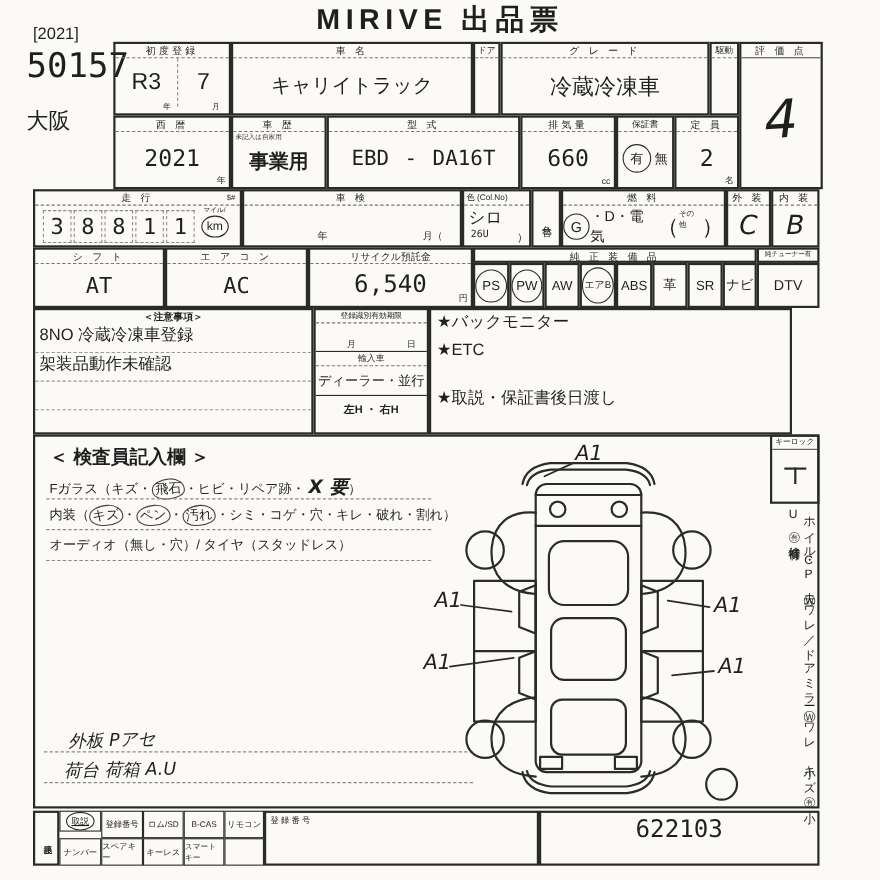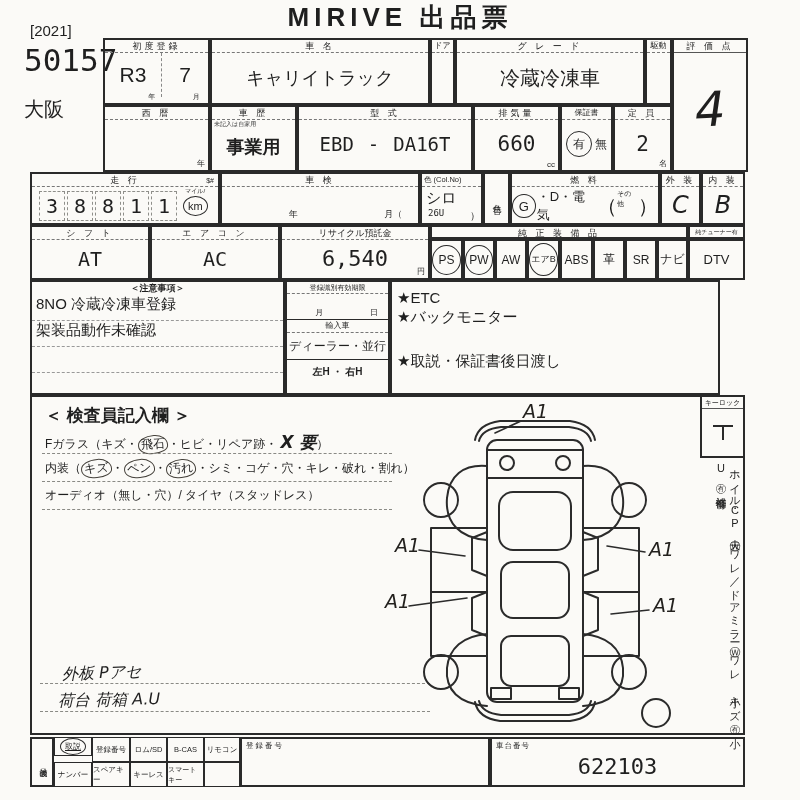--- a/index.html
+++ b/index.html
@@ -74,20 +74,21 @@
   <div class="hdr nsp" style="font-size:8px;">駆動</div>
 </div>
 
 <div class="cell heavy" style="left:672px;top:38px;width:76px;height:134px;">
   <div class="hdr solid">評 価 点</div>
   <div class="val hw" style="height:112px;font-size:48px;font-weight:300;transform:rotate(-3deg);">4</div>
 </div>
 
 <div class="cell heavy" style="left:103px;top:105px;width:107px;height:67px;">
   <div class="hdr">西 暦</div>
+  <div class="val print" style="height:48px;font-size:21px;">2021</div>
   <span class="unit">年</span>
 </div>
 
 <div class="cell heavy" style="left:210px;top:105px;width:87px;height:67px;">
   <div class="hdr">車 歴</div>
   <div style="font-size:6px;padding-left:2px;color:#333;white-space:nowrap;overflow:hidden;">未記入は自家用</div>
   <div class="val" style="height:36px;font-size:18px;font-weight:bold;">事業用</div>
 </div>
 
 <div class="cell heavy" style="left:297px;top:105px;width:176px;height:67px;">
@@ -238,22 +239,22 @@
   <div style="height:25px;position:relative;border-bottom:1.5px solid #2a2a2a;">
     <span class="abs" style="left:28%;bottom:1px;font-size:8px;">月</span>
     <span class="abs" style="right:10%;bottom:1px;font-size:8px;">日</span>
   </div>
   <div style="font-size:8px;text-align:center;border-bottom:1px dashed #777;line-height:12px;">輸入車</div>
   <div class="val" style="height:26px;font-size:12px;border-bottom:1.5px solid #2a2a2a;">ディーラー・並行</div>
   <div class="val" style="height:24px;font-size:10px;font-weight:bold;">左H ・ 右H</div>
 </div>
 
 <div class="cell heavy" style="left:390px;top:280px;width:330px;height:115px;">
+  <div style="font-size:15px;padding-left:5px;margin-top:1px;">★バックモニター</div>
   <div style="font-size:15px;padding-left:5px;margin-top:7px;">★ETC</div>
-  <div style="font-size:15px;padding-left:5px;margin-top:1px;">★バックモニター</div>
   <div style="font-size:15px;padding-left:5px;margin-top:25px;">★取説・保証書後日渡し</div>
 </div>
 
 <div class="cell heavy" style="left:30px;top:395px;width:715px;height:340px;"></div>
 
 <div class="abs" style="left:45px;top:404px;font-size:17px;font-weight:bold;">＜ 検査員記入欄 ＞</div>
 
 <div class="abs" style="left:45px;top:431px;font-size:12px;">
   <span>Fガラス（キズ・</span><span class="scrib">飛石</span><span>・ヒビ・リペア跡・</span>
   <span class="hw" style="font-size:17px;font-weight:bold;">X 要</span><span>）</span>
@@ -369,15 +370,14 @@
 <div class="cell val" style="left:167px;top:762px;width:37px;height:25px;">
   <span style="font-size:7px;">スマートキー</span>
 </div>
 <div class="cell" style="left:204px;top:762px;width:36px;height:25px;"></div>
 
 <div class="cell heavy" style="left:240px;top:737px;width:250px;height:50px;">
   <div style="font-size:7.5px;padding:2px 0 0 4px;letter-spacing:2px;">登録番号</div>
 </div>
 
 <div class="cell heavy" style="left:490px;top:737px;width:255px;height:50px;">
-  <div style="font-size:7.5px;padding:2px 0 0 4px;letter-spacing:1px;">車台番号</div>
   <div class="val print" style="height:30px;font-size:22px;">622103</div>
 </div>
 
 </body></html>

